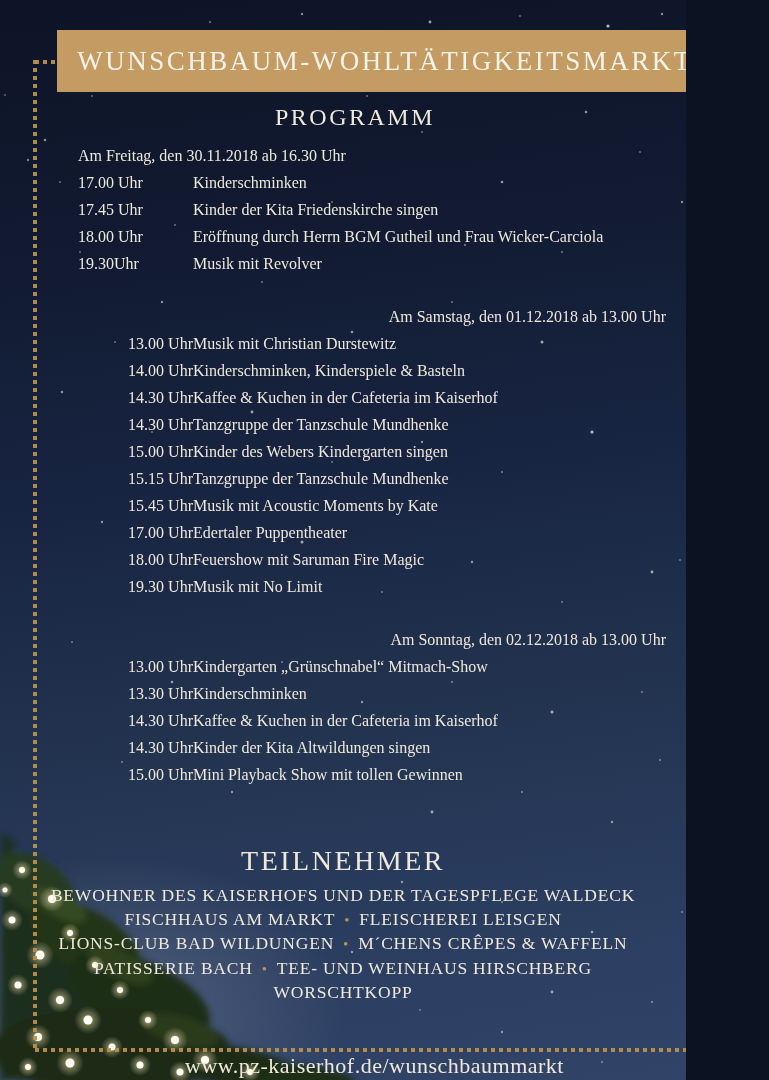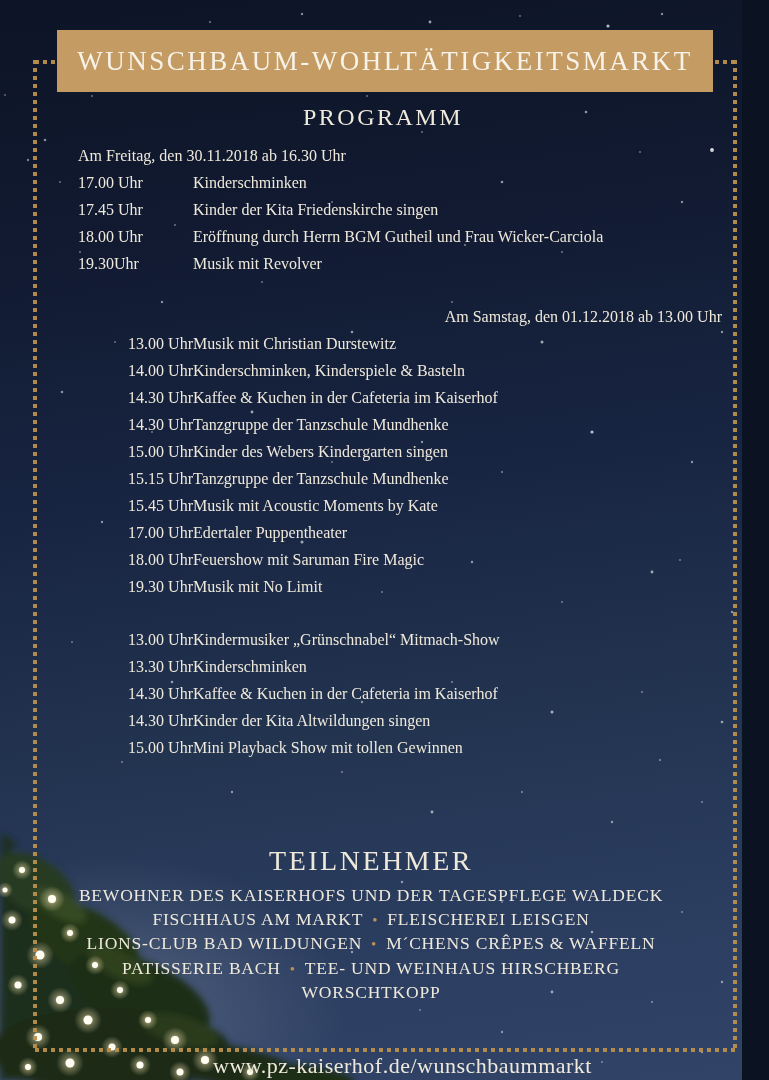--- a/index.html
+++ b/index.html
@@ -3,21 +3,21 @@
 <meta charset="utf-8">
 <style>
   :root{
     --cream:#efe9db;
     --banner-gold:#c49b63;
     --dot-gold:#b98f4c;
     --bullet-gold:#bc9252;
   }
   html,body{margin:0;padding:0;background:#0b1222;}
   .page{
-    position:relative;width:742px;height:1080px;overflow:hidden;
+    position:relative;width:686px;height:1080px;overflow:hidden;
     background:linear-gradient(173deg,#0d1426 0%,#111a31 22%,#182542 45%,#22334f 65%,#2a3c5e 82%,#314468 100%);
     font-family:"Liberation Serif","DejaVu Serif",serif;
     color:var(--cream);
   }
   svg.stars{position:absolute;inset:0;pointer-events:none;}
   svg.tree{position:absolute;left:0;bottom:0;pointer-events:none;}
   .dot-h{position:absolute;height:4px;background-image:repeating-linear-gradient(to right,var(--dot-gold) 0 4px,transparent 4px 8px);opacity:.95;}
   .dot-v{position:absolute;width:4px;background-image:repeating-linear-gradient(to bottom,var(--dot-gold) 0 4px,transparent 4px 8px);opacity:.95;}
   .b-top{left:35px;top:60px;width:701px;}
   .b-bottom{left:35px;top:1048px;width:701px;}
@@ -298,23 +298,24 @@
         <span class="time">18.00 Uhr</span>
         <span class="activity">Feuershow mit Saruman Fire Magic</span>
       </div>
       <div class="row">
         <span class="time">19.30 Uhr</span>
         <span class="activity">Musik mit No Limit</span>
       </div>
     </div>
 
     <div class="section">
+      <div class="day-header">Am Sonntag, den 02.12.2018 ab 13.00 Uhr</div>
       <div class="row">
         <span class="time">13.00 Uhr</span>
-        <span class="activity">Kindermusiker „Grünschnabel“ Mitmach-Show</span>
+        <span class="activity">Kindergarten „Grünschnabel“ Mitmach-Show</span>
       </div>
       <div class="row">
         <span class="time">13.30 Uhr</span>
         <span class="activity">Kinderschminken</span>
       </div>
       <div class="row">
         <span class="time">14.30 Uhr</span>
         <span class="activity">Kaffee &amp; Kuchen in der Cafeteria im Kaiserhof</span>
       </div>
       <div class="row">

